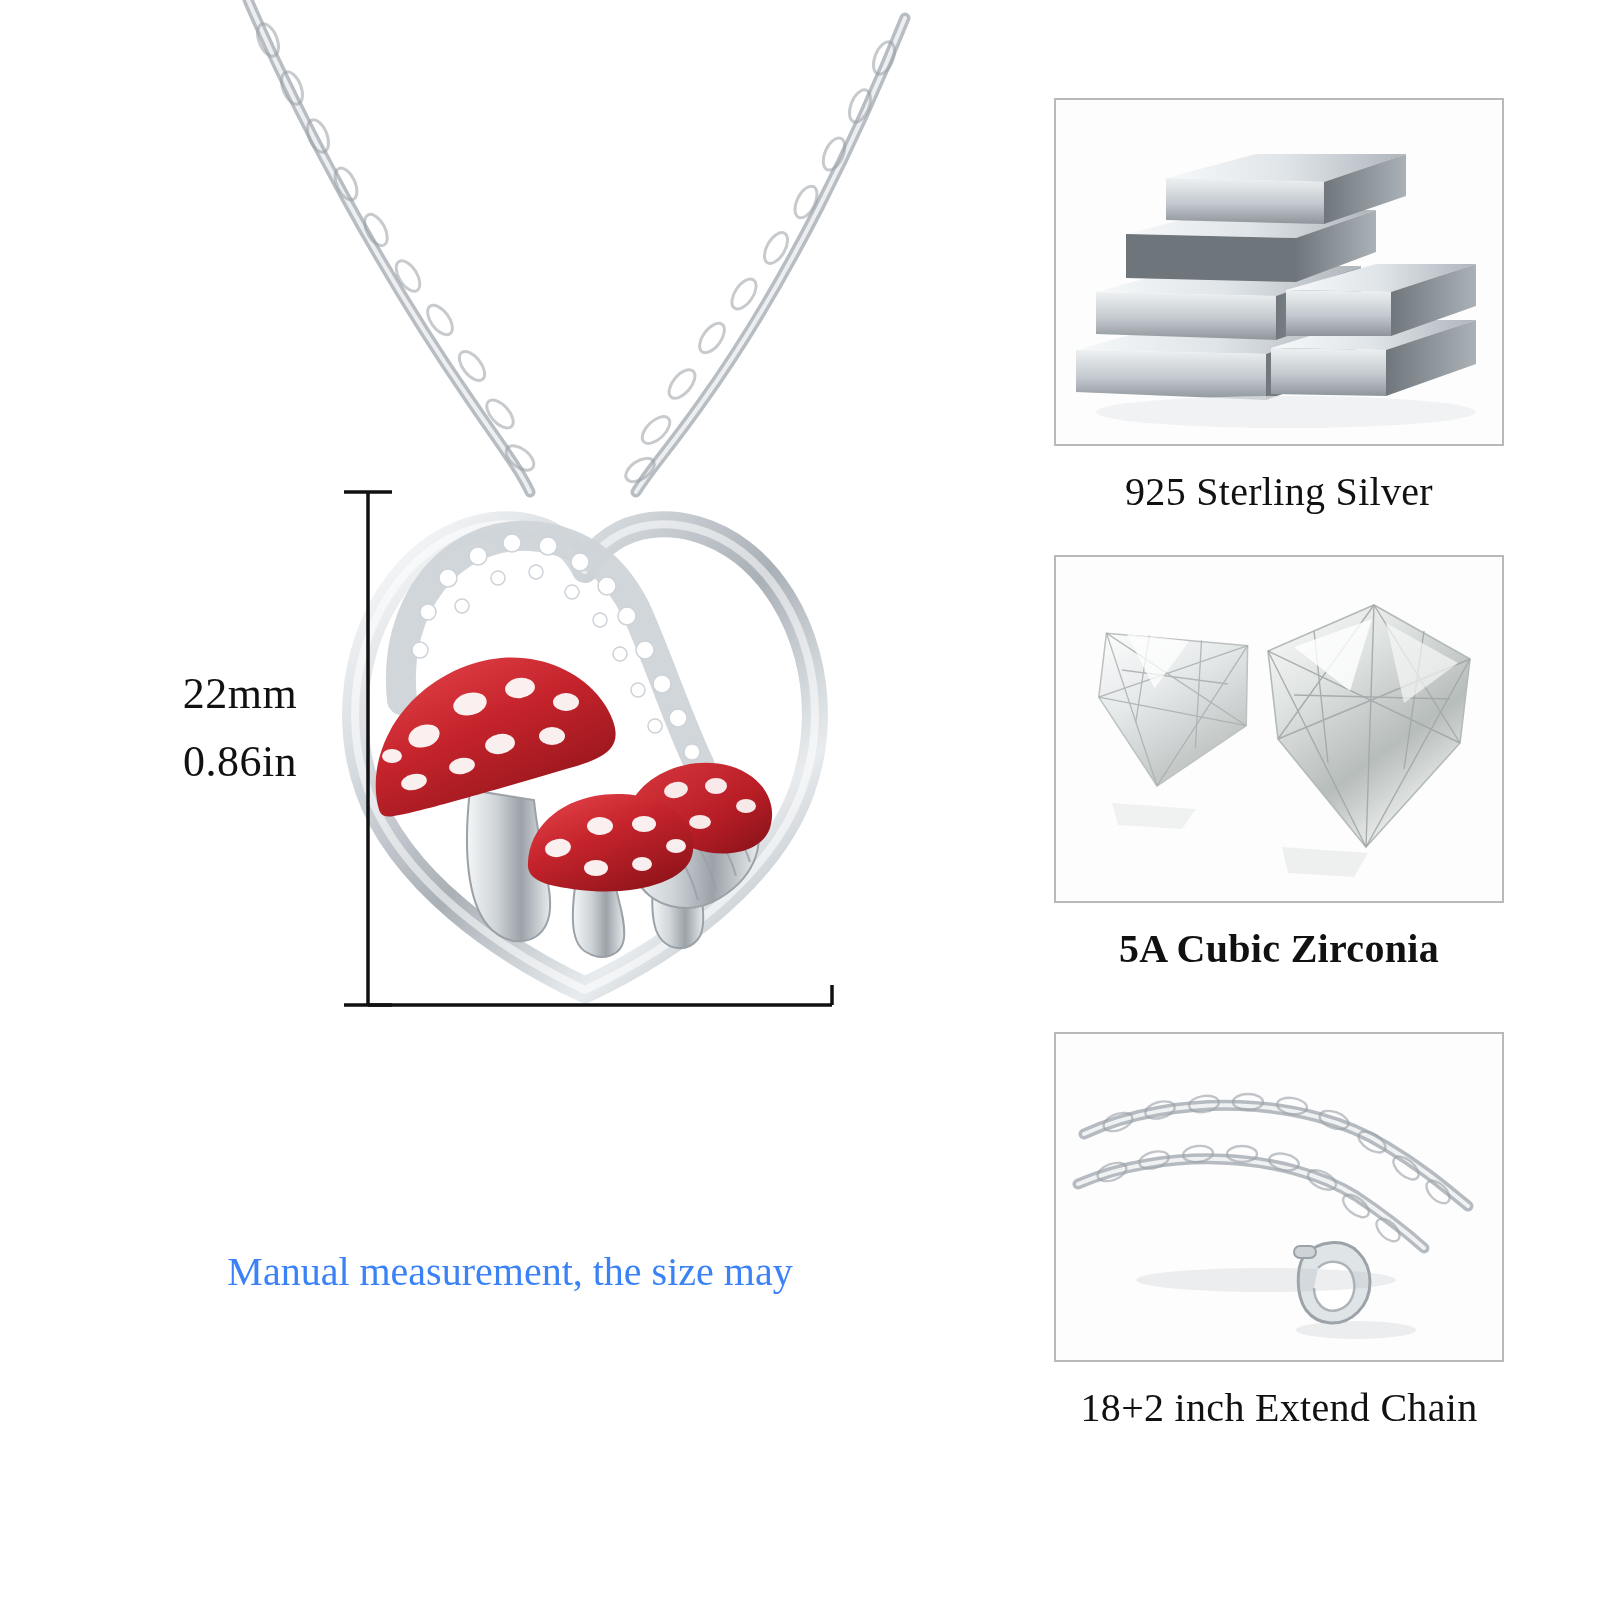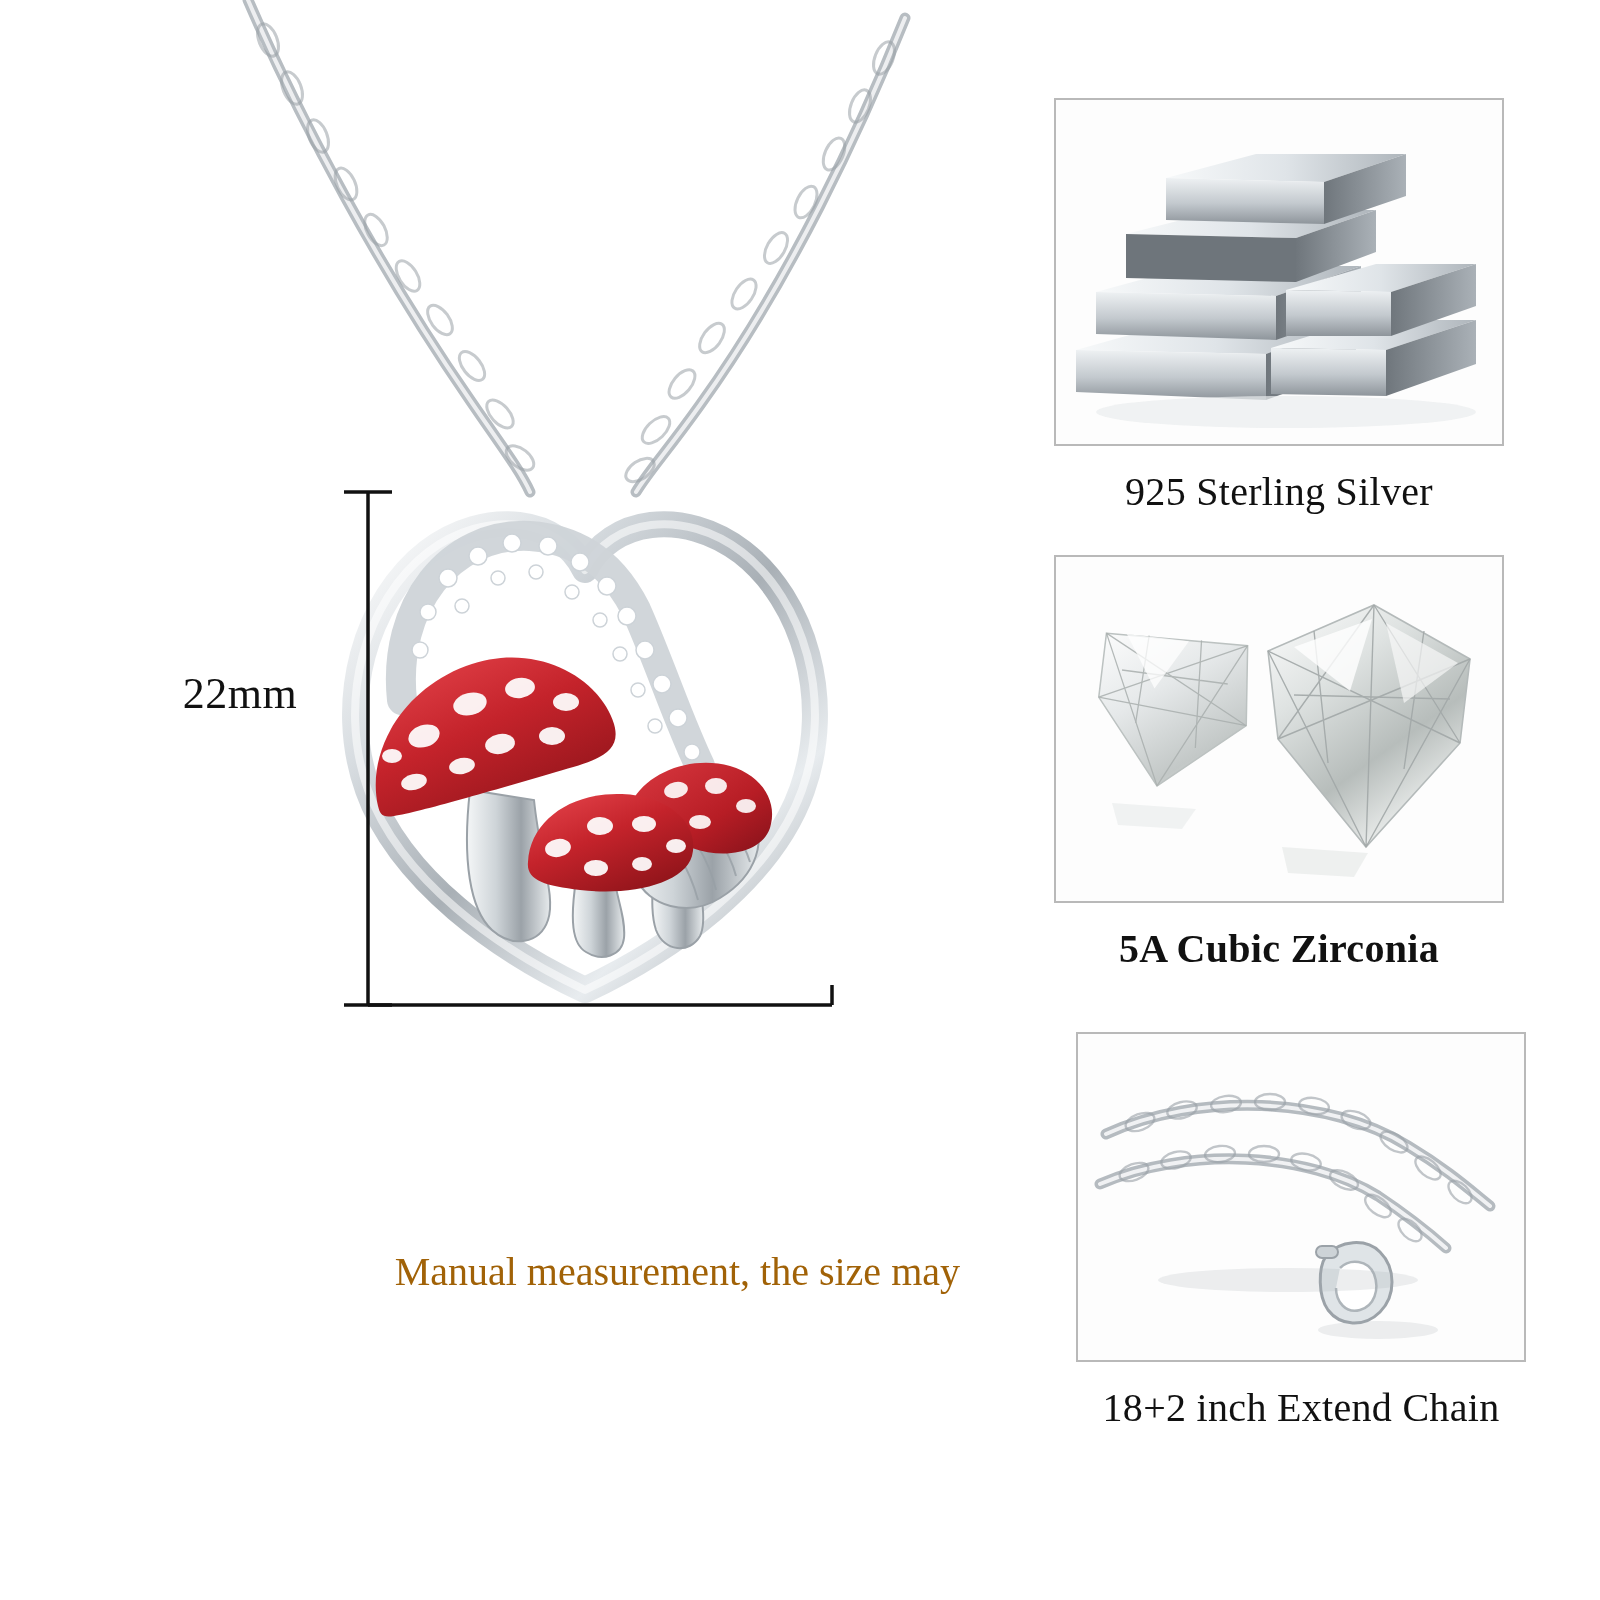--- a/index.html
+++ b/index.html
@@ -52,43 +52,43 @@
     text-align: center;
     font-size: 44px;
     letter-spacing: .5px;
   }
 
   .disclaimer {
     position: absolute;
     left: 60px;
     top: 1235px;
     width: 900px;
-    text-align: right;
+    text-align: center;
     font-size: 40px;
     line-height: 1.85;
-    color: #a16207;
+    color: #3b82f6;
   }
 
   
   .right-panel {
     position: absolute;
     left: 1020px;
     top: 0;
     width: 580px;
     height: 1600px;
   }
   .feature {
     position: absolute;
     left: 14px;
     width: 452px;
     padding-left: 20px;
   }
   .feature-1 { top: 98px; }
   .feature-2 { top: 555px; font-weight: bold; }
-  .feature-3 { top: 1032px; margin-left: 22px; }
+  .feature-3 { top: 1032px; }
 
   .feature-box {
     width: 450px;
     height: 348px;
     border: 2px solid #b9b9b9;
     box-sizing: border-box;
     background: #fdfdfd;
     position: relative;
     overflow: hidden;
   }
@@ -278,20 +278,21 @@
         <line x1="344" y1="492" x2="392" y2="492"></line>
         <line x1="344" y1="1005" x2="392" y2="1005"></line>
         <line x1="368" y1="1005" x2="832" y2="1005"></line>
         <line x1="832" y1="985" x2="832" y2="1005"></line>
       </g>
     </svg>
   </div>
 
   <div class="dim-vert">
     <div>22mm</div>
+    <div>0.86in</div>
   </div>
 
 
   <div class="disclaimer">
     <div>Manual measurement, the size may</div>
   </div>
 </div>
 
 <div class="right-panel">
 

